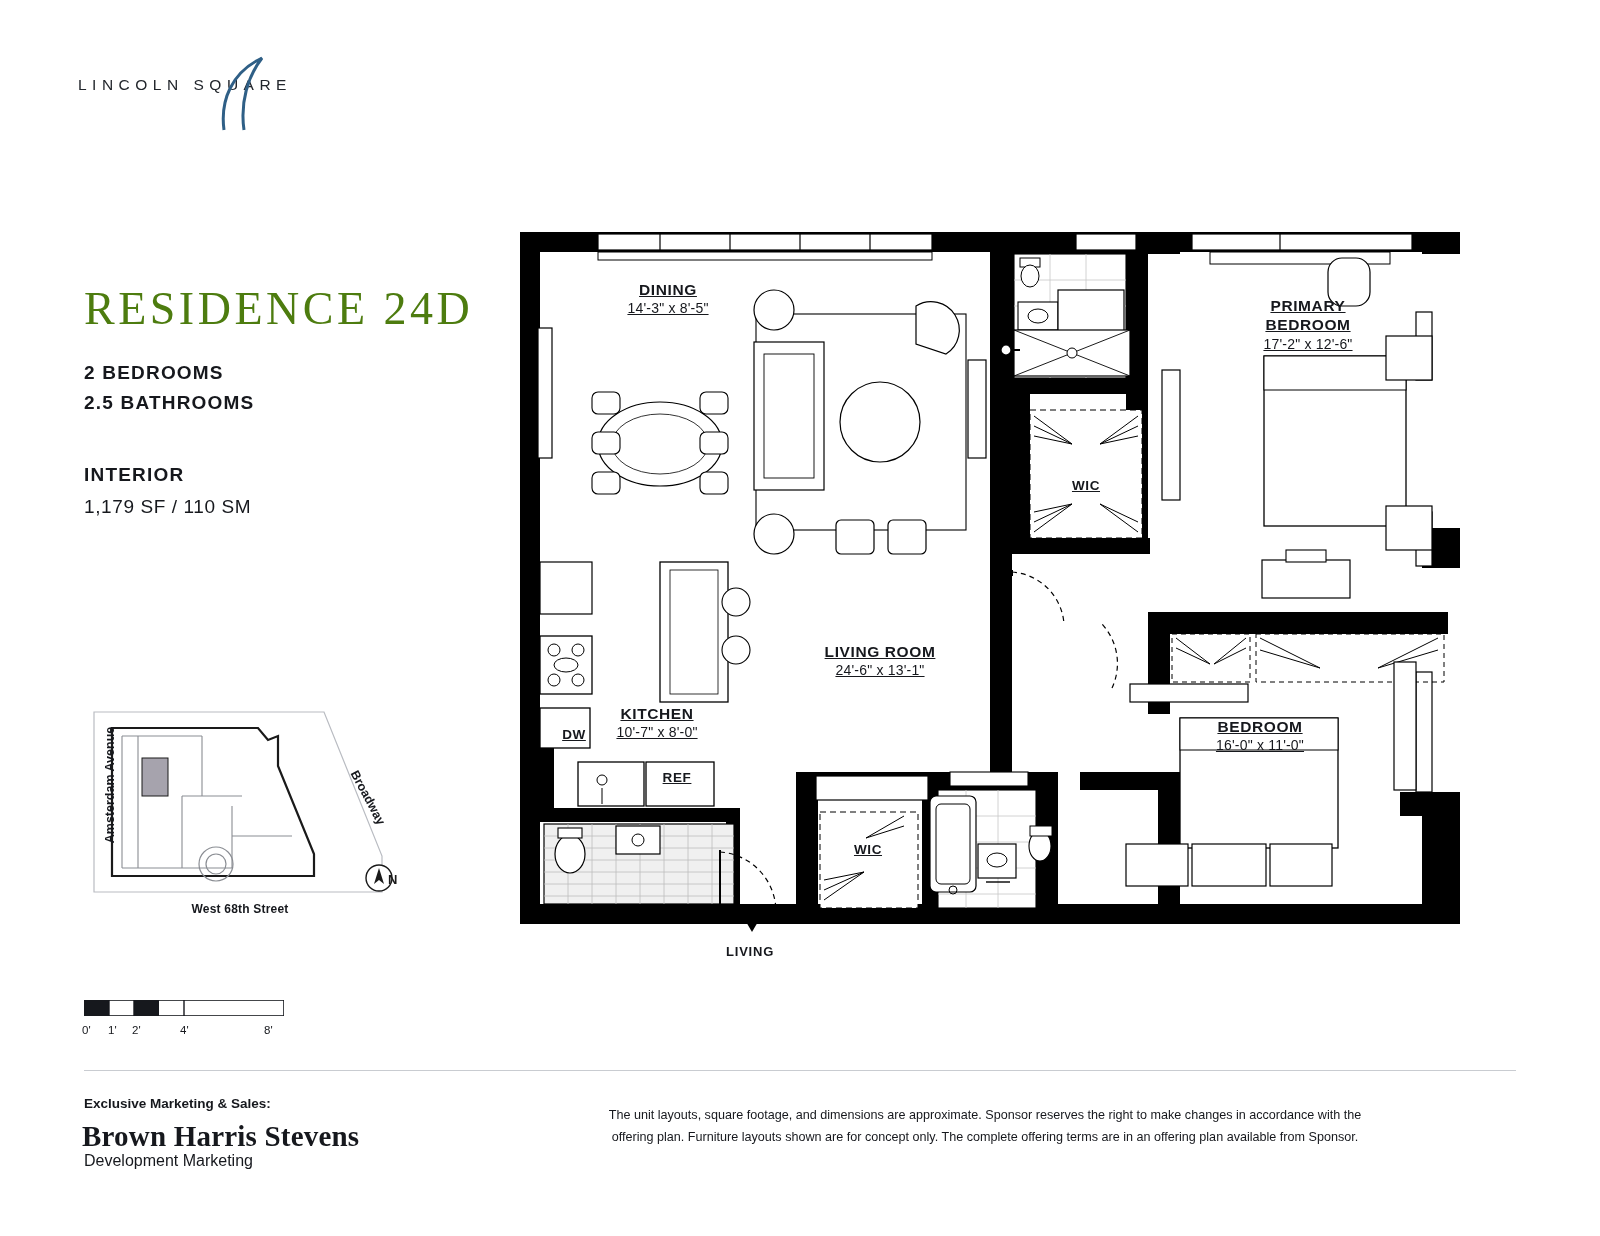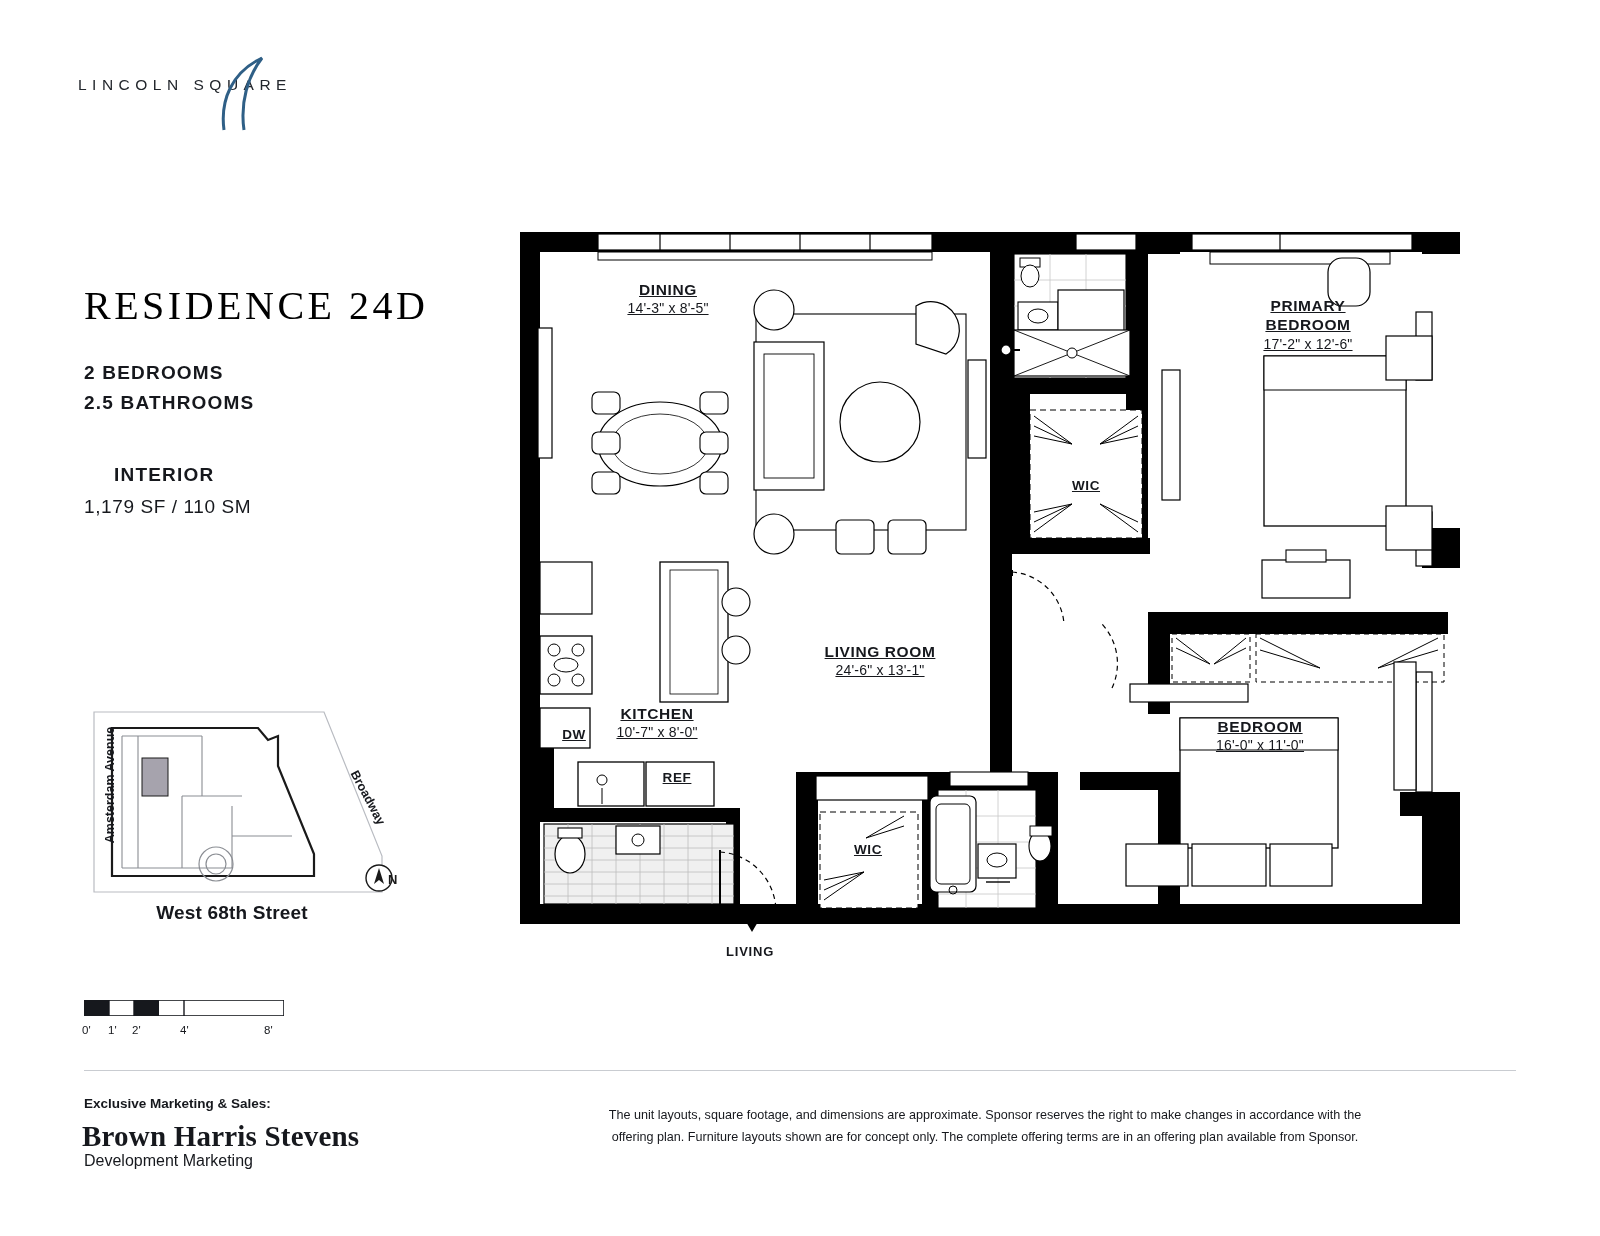--- a/index.html
+++ b/index.html
@@ -26,33 +26,33 @@
   }
   .logo-sub{
     margin-top:14px;font-size:15.5px;letter-spacing:5.5px;
     color:#22262c;font-family:"Liberation Sans", sans-serif;
   }
   .logo-swoosh{position:absolute;left:140px;top:-8px;}
 
   .res-title{
     position:absolute;left:84px;top:282px;
     font-family:"Liberation Serif", serif;
-    font-size:40px;letter-spacing:3.5px;color:#000000;text-align:center;
+    font-size:46px;letter-spacing:3.5px;color:#4d7c0f;text-align:center;
   }
   .res-beds{position:absolute;left:84px;top:362px;font-size:19px;font-weight:bold;letter-spacing:1.2px;color:#16181d;}
   .res-baths{position:absolute;left:84px;top:392px;font-size:19px;font-weight:bold;letter-spacing:1.2px;color:#16181d;}
-  .res-int-label{position:absolute;left:84px;top:464px;font-size:19px;font-weight:bold;letter-spacing:1.2px;color:#16181d;margin-left:30px;}
+  .res-int-label{position:absolute;left:84px;top:464px;font-size:19px;font-weight:bold;letter-spacing:1.2px;color:#16181d;}
   .res-int-value{position:absolute;left:84px;top:496px;font-size:19px;letter-spacing:.6px;color:#16181d;}
 
   
   .keymap{position:absolute;left:82px;top:706px;width:330px;height:215px;}
   .keymap svg{display:block;}
   .keymap-street{
-    position:absolute;left:0;top:196px;width:300px;text-align:center;
-    font-size:19px;font-weight:bold;color:#16181d;letter-spacing:.2px;
+    position:absolute;left:8px;top:196px;width:300px;text-align:center;
+    font-size:12px;font-weight:bold;color:#16181d;letter-spacing:.2px;
   }
   .keymap-amsterdam{
     position:absolute;left:-42px;top:72px;width:140px;text-align:center;
     font-size:12.5px;font-weight:bold;color:#16181d;
     transform:rotate(-90deg);
   }
   .keymap-broadway{
     position:absolute;left:278px;top:62px;width:120px;
     font-size:12.5px;font-weight:bold;color:#16181d;
     transform:rotate(62deg);transform-origin:left top;

